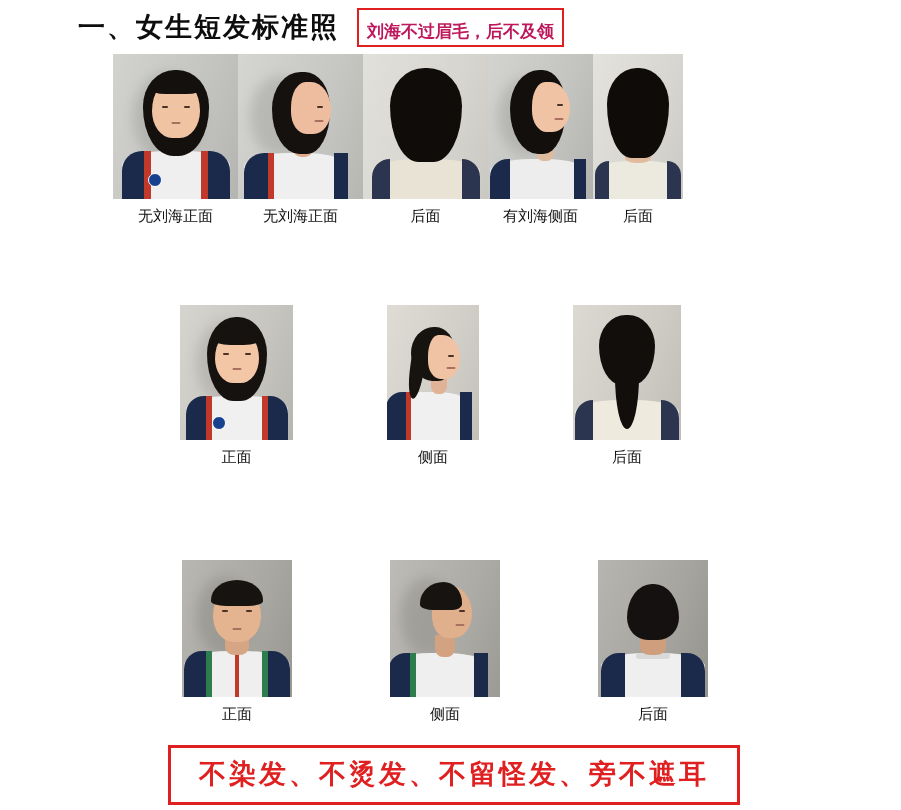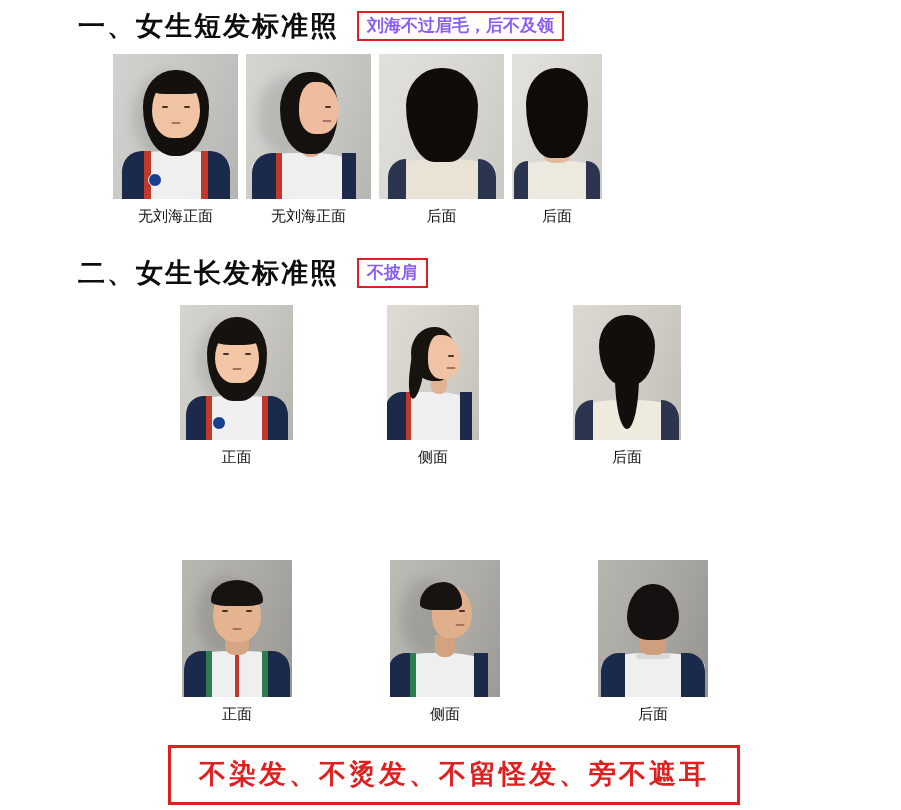--- a/index.html
+++ b/index.html
@@ -31,25 +31,25 @@
   .section-title {
     font-family: "DejaVu Serif", serif;
     font-weight: bold;
     font-size: 27px;
     letter-spacing: 2px;
     color: #0d0d0d;
     white-space: nowrap;
   }
   .rule-box {
     border: 2px solid #e02020;
-    color: #8b5cf6;
+    color: #be185d;
     font-family: "DejaVu Serif", serif;
     font-weight: bold;
     font-size: 17px;
-    padding: 3px 8px 4px 8px;
+    padding: 12px 8px 4px 8px;
     white-space: nowrap;
     line-height: 1.1;
   }
 
   
   .photo-row {
     display: flex;
     align-items: flex-start;
   }
   .photo-cell {
@@ -146,21 +146,21 @@
 </head>
 <body>
 
 <div class="page">
 
   <div class="section-head" style="position:absolute; left:78px; top:8px;">
     <div class="section-title">一、女生短发标准照</div>
     <div class="rule-box">刘海不过眉毛，后不及领</div>
   </div>
 
-  <div class="photo-row" style="position:absolute; left:113px; top:54px; gap:8px;">
+  <div class="photo-row" style="position:absolute; left:113px; top:54px; ">
 
     <div class="photo-cell">
       <div class="photo" style="width:125px;height:145px;">
         <div class="bg-wall" style="background:linear-gradient(110deg,#d2d2cf 0%,#c3c3c0 60%,#b4b4b1 100%);"></div>
         <div class="shadow" style="width:70px;height:90px;left:20px;top:18px;background:#9a9a97;"></div>
         <div class="body" style="width:108px;height:48px;background:#efefef;">
           <div class="stripe" style="left:0;top:0;width:22px;height:48px;background:#1b2a4a;border-radius:20px 0 0 0;"></div>
           <div class="stripe" style="right:0;top:0;width:22px;height:48px;background:#1b2a4a;border-radius:0 20px 0 0;"></div>
           <div class="stripe" style="left:22px;top:0;width:7px;height:48px;background:#c0392b;"></div>
           <div class="stripe" style="right:22px;top:0;width:7px;height:48px;background:#c0392b;"></div>
@@ -204,39 +204,52 @@
           <div class="stripe" style="left:0;top:0;width:18px;height:40px;background:#2b3550;border-radius:18px 0 0 0;"></div>
           <div class="stripe" style="right:0;top:0;width:18px;height:40px;background:#2b3550;border-radius:0 18px 0 0;"></div>
         </div>
         <div class="neck" style="width:30px;height:16px;bottom:38px;background:#e2bb9c;"></div>
         <div class="hair" style="width:72px;height:94px;top:14px;background:#0f0c0a;border-radius:48% 48% 40% 40% / 40% 40% 60% 60%;"></div>
       </div>
       <div class="caption">后面</div>
     </div>
 
 
+    <div class="photo-cell">
+      <div class="photo" style="width:105px;height:145px;">
+        <div class="bg-wall" style="background:linear-gradient(110deg,#d3d3d0 0%,#c3c3c0 60%,#b2b2af 100%);"></div>
+        <div class="shadow" style="width:54px;height:76px;left:10px;top:24px;background:#9b9b98;"></div>
+        <div class="body" style="width:96px;height:40px;left:48%;background:#ededed;">
+          <div class="stripe" style="left:0;top:0;width:20px;height:40px;background:#1b2a4a;border-radius:18px 0 0 0;"></div>
+          <div class="stripe" style="right:0;top:0;width:12px;height:40px;background:#1b2a4a;"></div>
+        </div>
+        <div class="neck" style="width:18px;height:22px;bottom:38px;left:54%;background:#debb9e;"></div>
+        <div class="hair" style="width:56px;height:84px;top:16px;left:48%;background:#120f0d;border-radius:52% 42% 40% 50% / 46% 44% 56% 54%;"></div>
+        <div class="head" style="width:38px;height:50px;top:28px;left:60%;background:#f0c3a4;border-radius:36% 54% 48% 40% / 50% 56% 48% 44%;">
+          <div class="eye" style="right:7px;top:22px;"></div>
+          <div class="mouth" style="top:36px;left:72%;"></div>
+        </div>
+      </div>
+      <div class="caption">有刘海侧面</div>
+    </div>
 
     <div class="photo-cell">
       <div class="photo" style="width:90px;height:145px;">
         <div class="bg-wall" style="background:linear-gradient(110deg,#e4e2dc 0%,#d8d6d0 60%,#cbc9c3 100%);"></div>
         <div class="body" style="width:86px;height:38px;background:#eceadf;">
           <div class="stripe" style="left:0;top:0;width:14px;height:38px;background:#2b3550;border-radius:16px 0 0 0;"></div>
           <div class="stripe" style="right:0;top:0;width:14px;height:38px;background:#2b3550;border-radius:0 16px 0 0;"></div>
         </div>
         <div class="neck" style="width:26px;height:14px;bottom:36px;background:#e2bb9c;"></div>
         <div class="hair" style="width:62px;height:90px;top:14px;background:#0e0b09;border-radius:48% 48% 40% 40% / 40% 40% 60% 60%;"></div>
       </div>
       <div class="caption">后面</div>
     </div>
   </div>
 
-  <div class="section-head" style="position:absolute; left:78px; top:255px;">
-    <div class="section-title">二、女生长发标准照</div>
-    <div class="rule-box">不披肩</div>
-  </div>
 
   <div class="photo-row" style="position:absolute; left:180px; top:305px; gap:94px;">
 
     <div class="photo-cell">
       <div class="photo" style="width:113px;height:135px;">
         <div class="bg-wall" style="background:linear-gradient(110deg,#d6d4cf 0%,#c7c5c0 60%,#b6b4af 100%);"></div>
         <div class="shadow" style="width:58px;height:82px;left:16px;top:16px;background:#a0a09c;"></div>
         <div class="body" style="width:102px;height:44px;background:#f0f0f0;">
           <div class="stripe" style="left:0;top:0;width:20px;height:44px;background:#1b2a4a;border-radius:18px 0 0 0;"></div>
           <div class="stripe" style="right:0;top:0;width:20px;height:44px;background:#1b2a4a;border-radius:0 18px 0 0;"></div>

